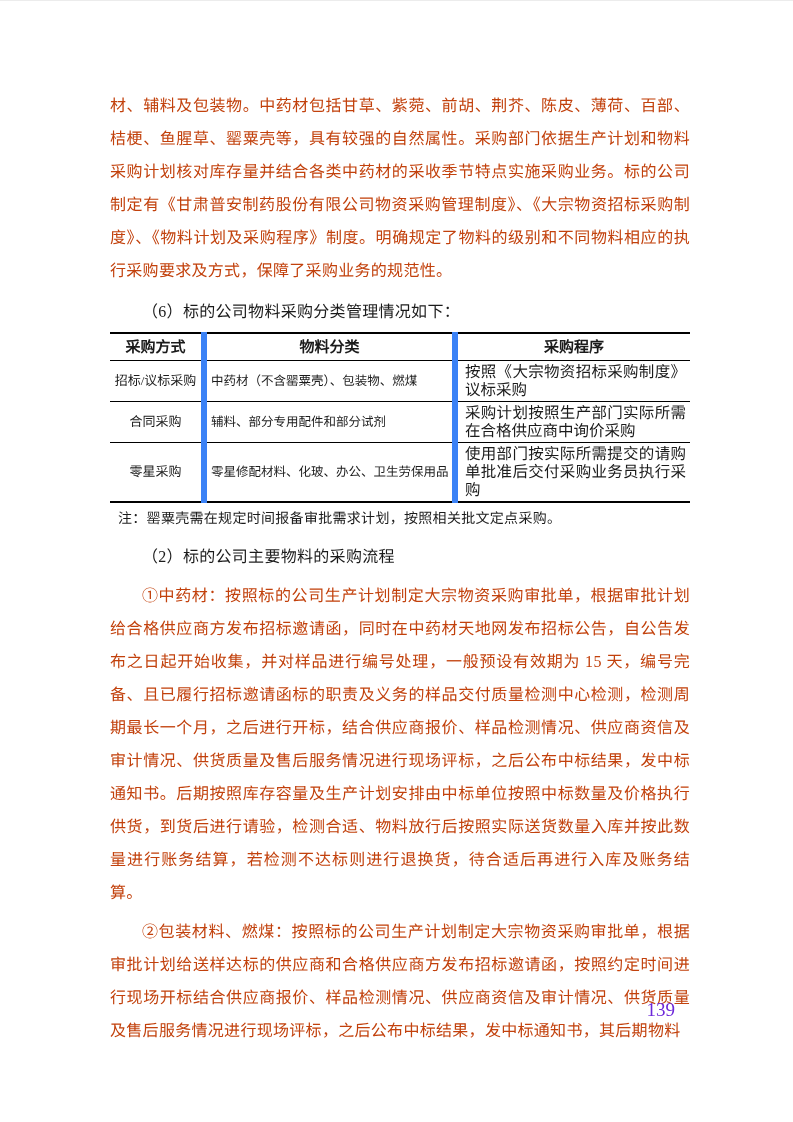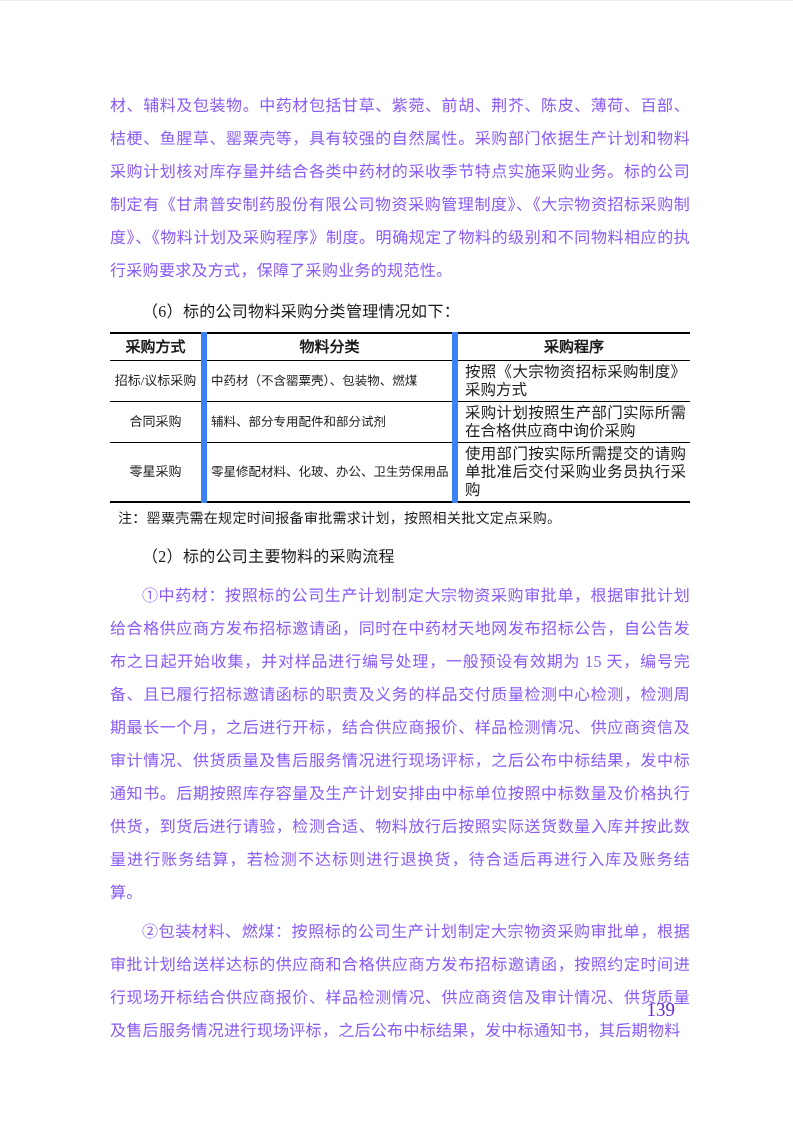--- a/index.html
+++ b/index.html
@@ -23,21 +23,21 @@
     left: 110px;
     width: 580px;
   }
   .par {
     margin: 0;
     font-size: 16px;
     line-height: 33px;
     letter-spacing: 0.3px;
     text-align: justify;
     text-justify: inter-ideograph;
-    color: #8b5cf6;
+    color: #c2410c;
   }
   .par.indent { text-indent: 2em; }
   .heading {
     margin: 0;
     margin-top: 8px;
     font-size: 16px;
     line-height: 33px;
     letter-spacing: 0.3px;
     text-indent: 2em;
     text-align: left;
@@ -135,21 +135,21 @@
         <tr>
           <th>采购方式</th>
           <th>物料分类</th>
           <th>采购程序</th>
         </tr>
       </thead>
       <tbody>
         <tr>
           <td class="c1">招标/议标采购</td>
           <td class="c2">中药材（不含罂粟壳）、包装物、燃煤</td>
-          <td class="c3">按照《大宗物资招标采购制度》采购方式</td>
+          <td class="c3">按照《大宗物资招标采购制度》议标采购</td>
         </tr>
         <tr>
           <td class="c1">合同采购</td>
           <td class="c2">辅料、部分专用配件和部分试剂</td>
           <td class="c3">采购计划按照生产部门实际所需在合格供应商中询价采购</td>
         </tr>
         <tr>
           <td class="c1">零星采购</td>
           <td class="c2">零星修配材料、化玻、办公、卫生劳保用品</td>
           <td class="c3">使用部门按实际所需提交的请购单批准后交付采购业务员执行采购</td>

